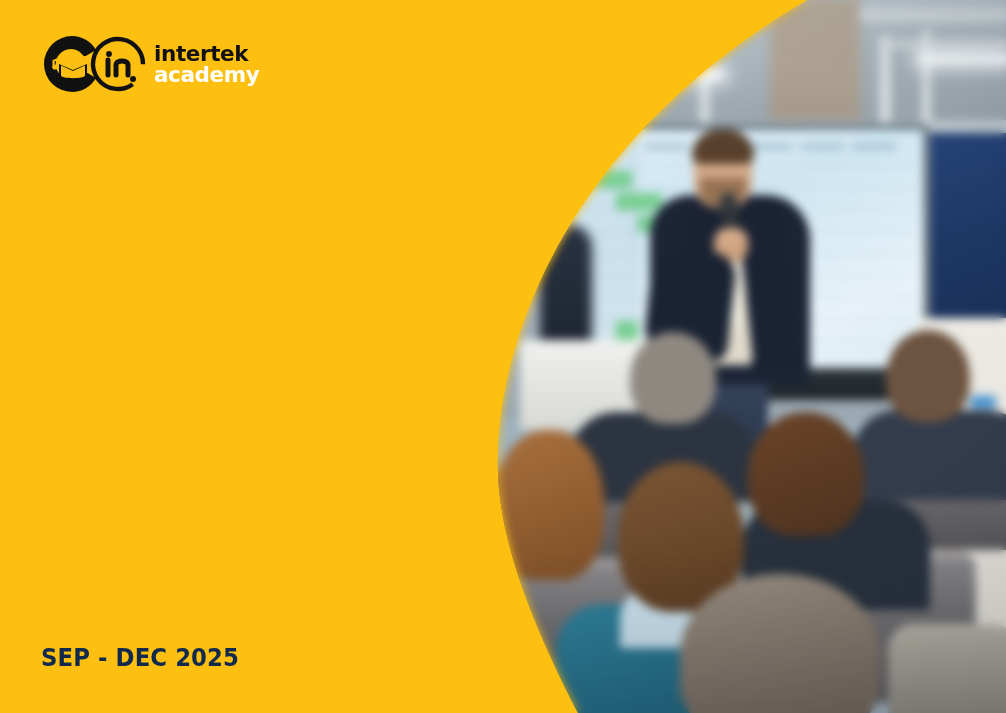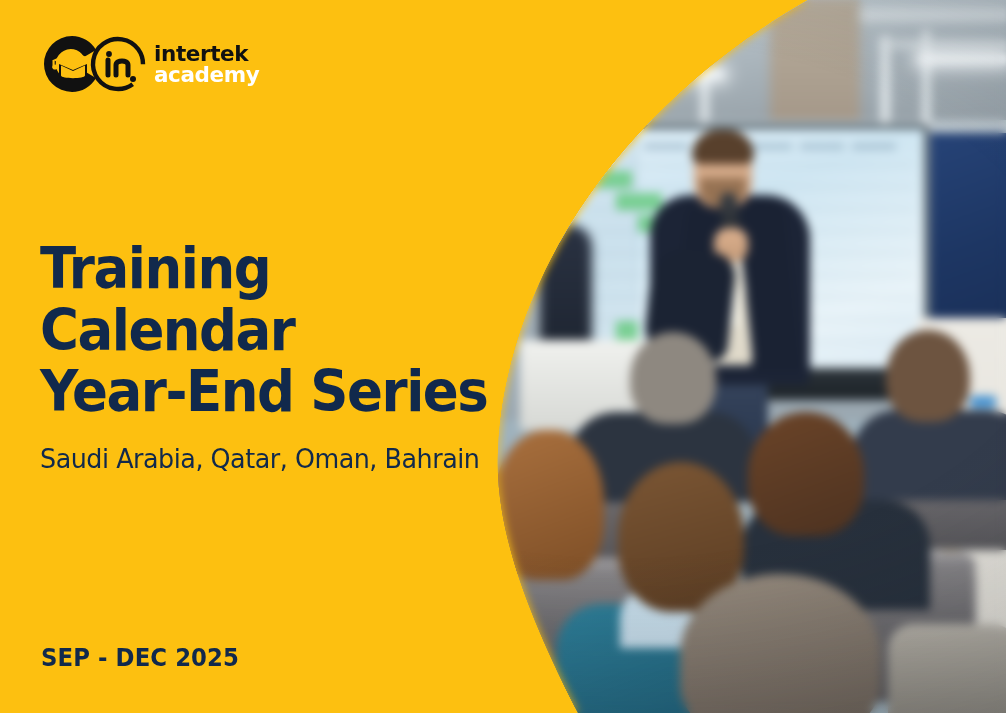--- a/index.html
+++ b/index.html
@@ -484,24 +484,17 @@
         <path d="M68 26 L68 41" stroke="#111111" stroke-width="5" stroke-linecap="round"></path>
         <path d="M76 41 L76 31 C76 25.5 88 25.5 88 31 L88 41" stroke="#111111" stroke-width="5" fill="none" stroke-linecap="round"></path>
         <circle cx="93" cy="45" r="3" fill="#111111"></circle>
       </svg>
       <div class="logo-type">
         <span class="ln1">intertek</span>
         <span class="ln2">academy</span>
       </div>
     </div>
 
-    <div class="headline">
-      <h1>
-        <span>Training Calendar</span><br>
-        <span>Year-End Series</span>
-      </h1>
-      <div class="subtitle">Saudi Arabia, Qatar, Oman, Bahrain</div>
-    </div>
 
     <div class="daterange">SEP - DEC 2025</div>
 
   </div>
 </div>
 
 </body></html>

